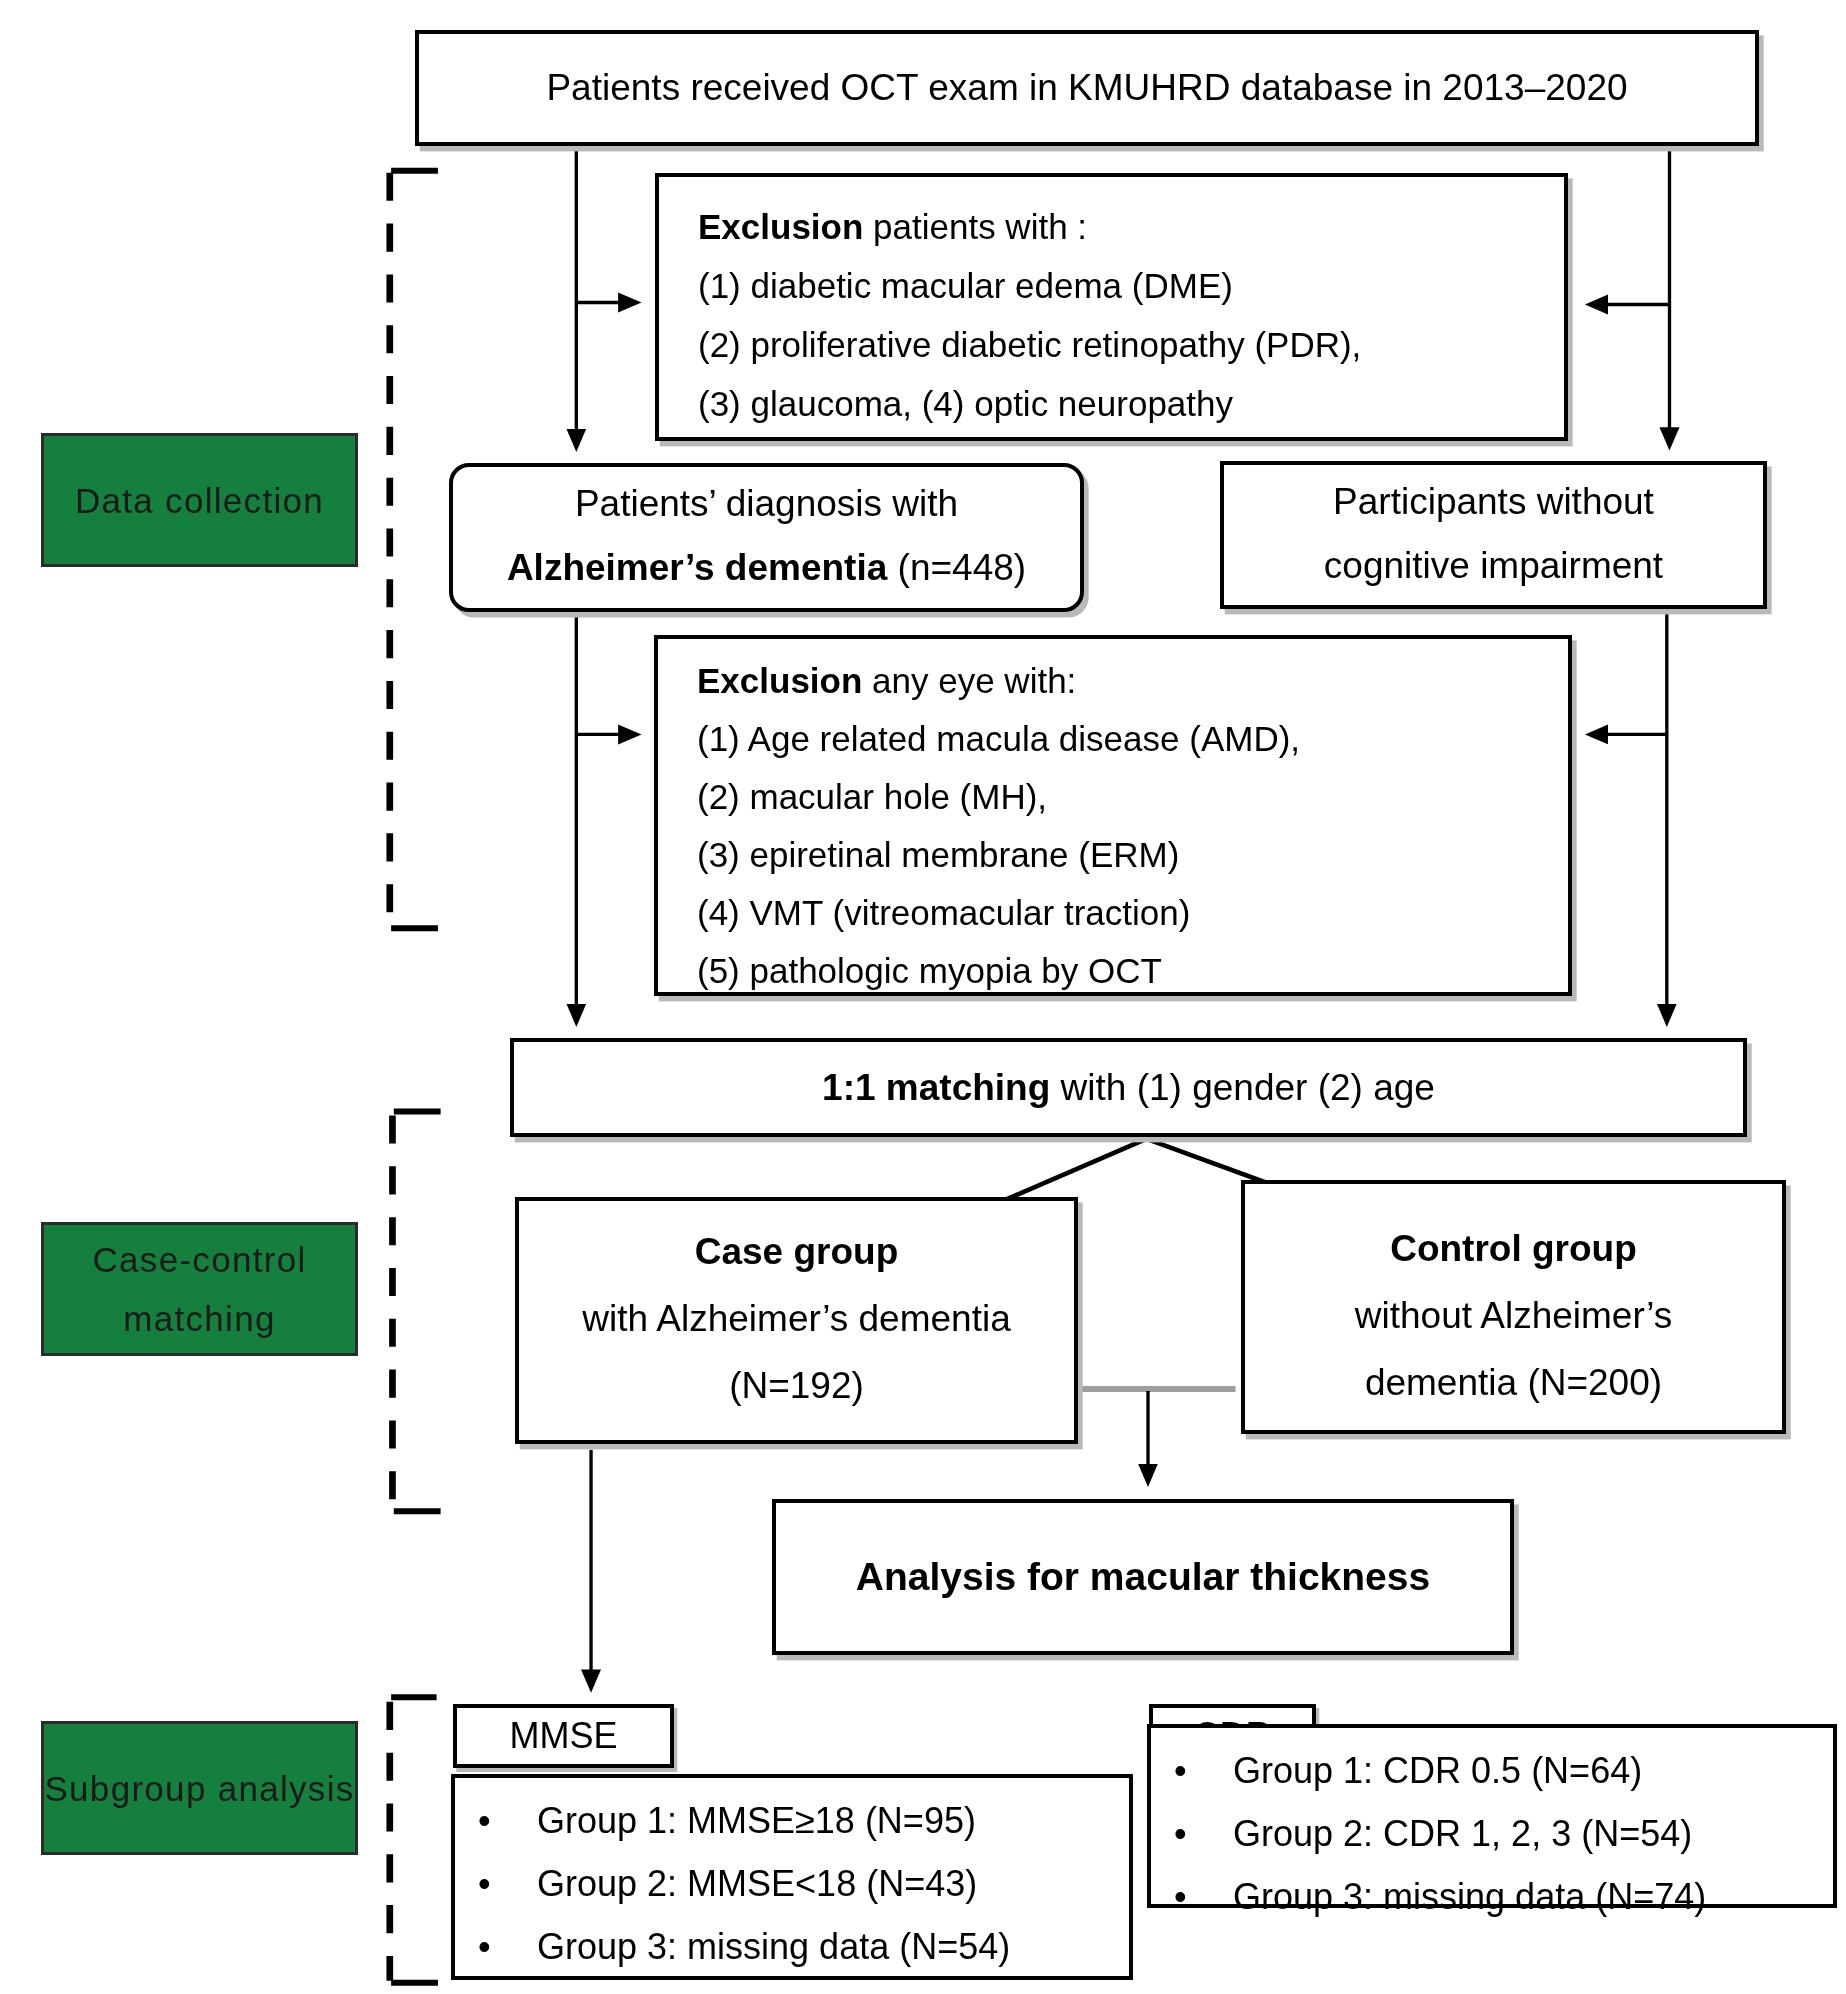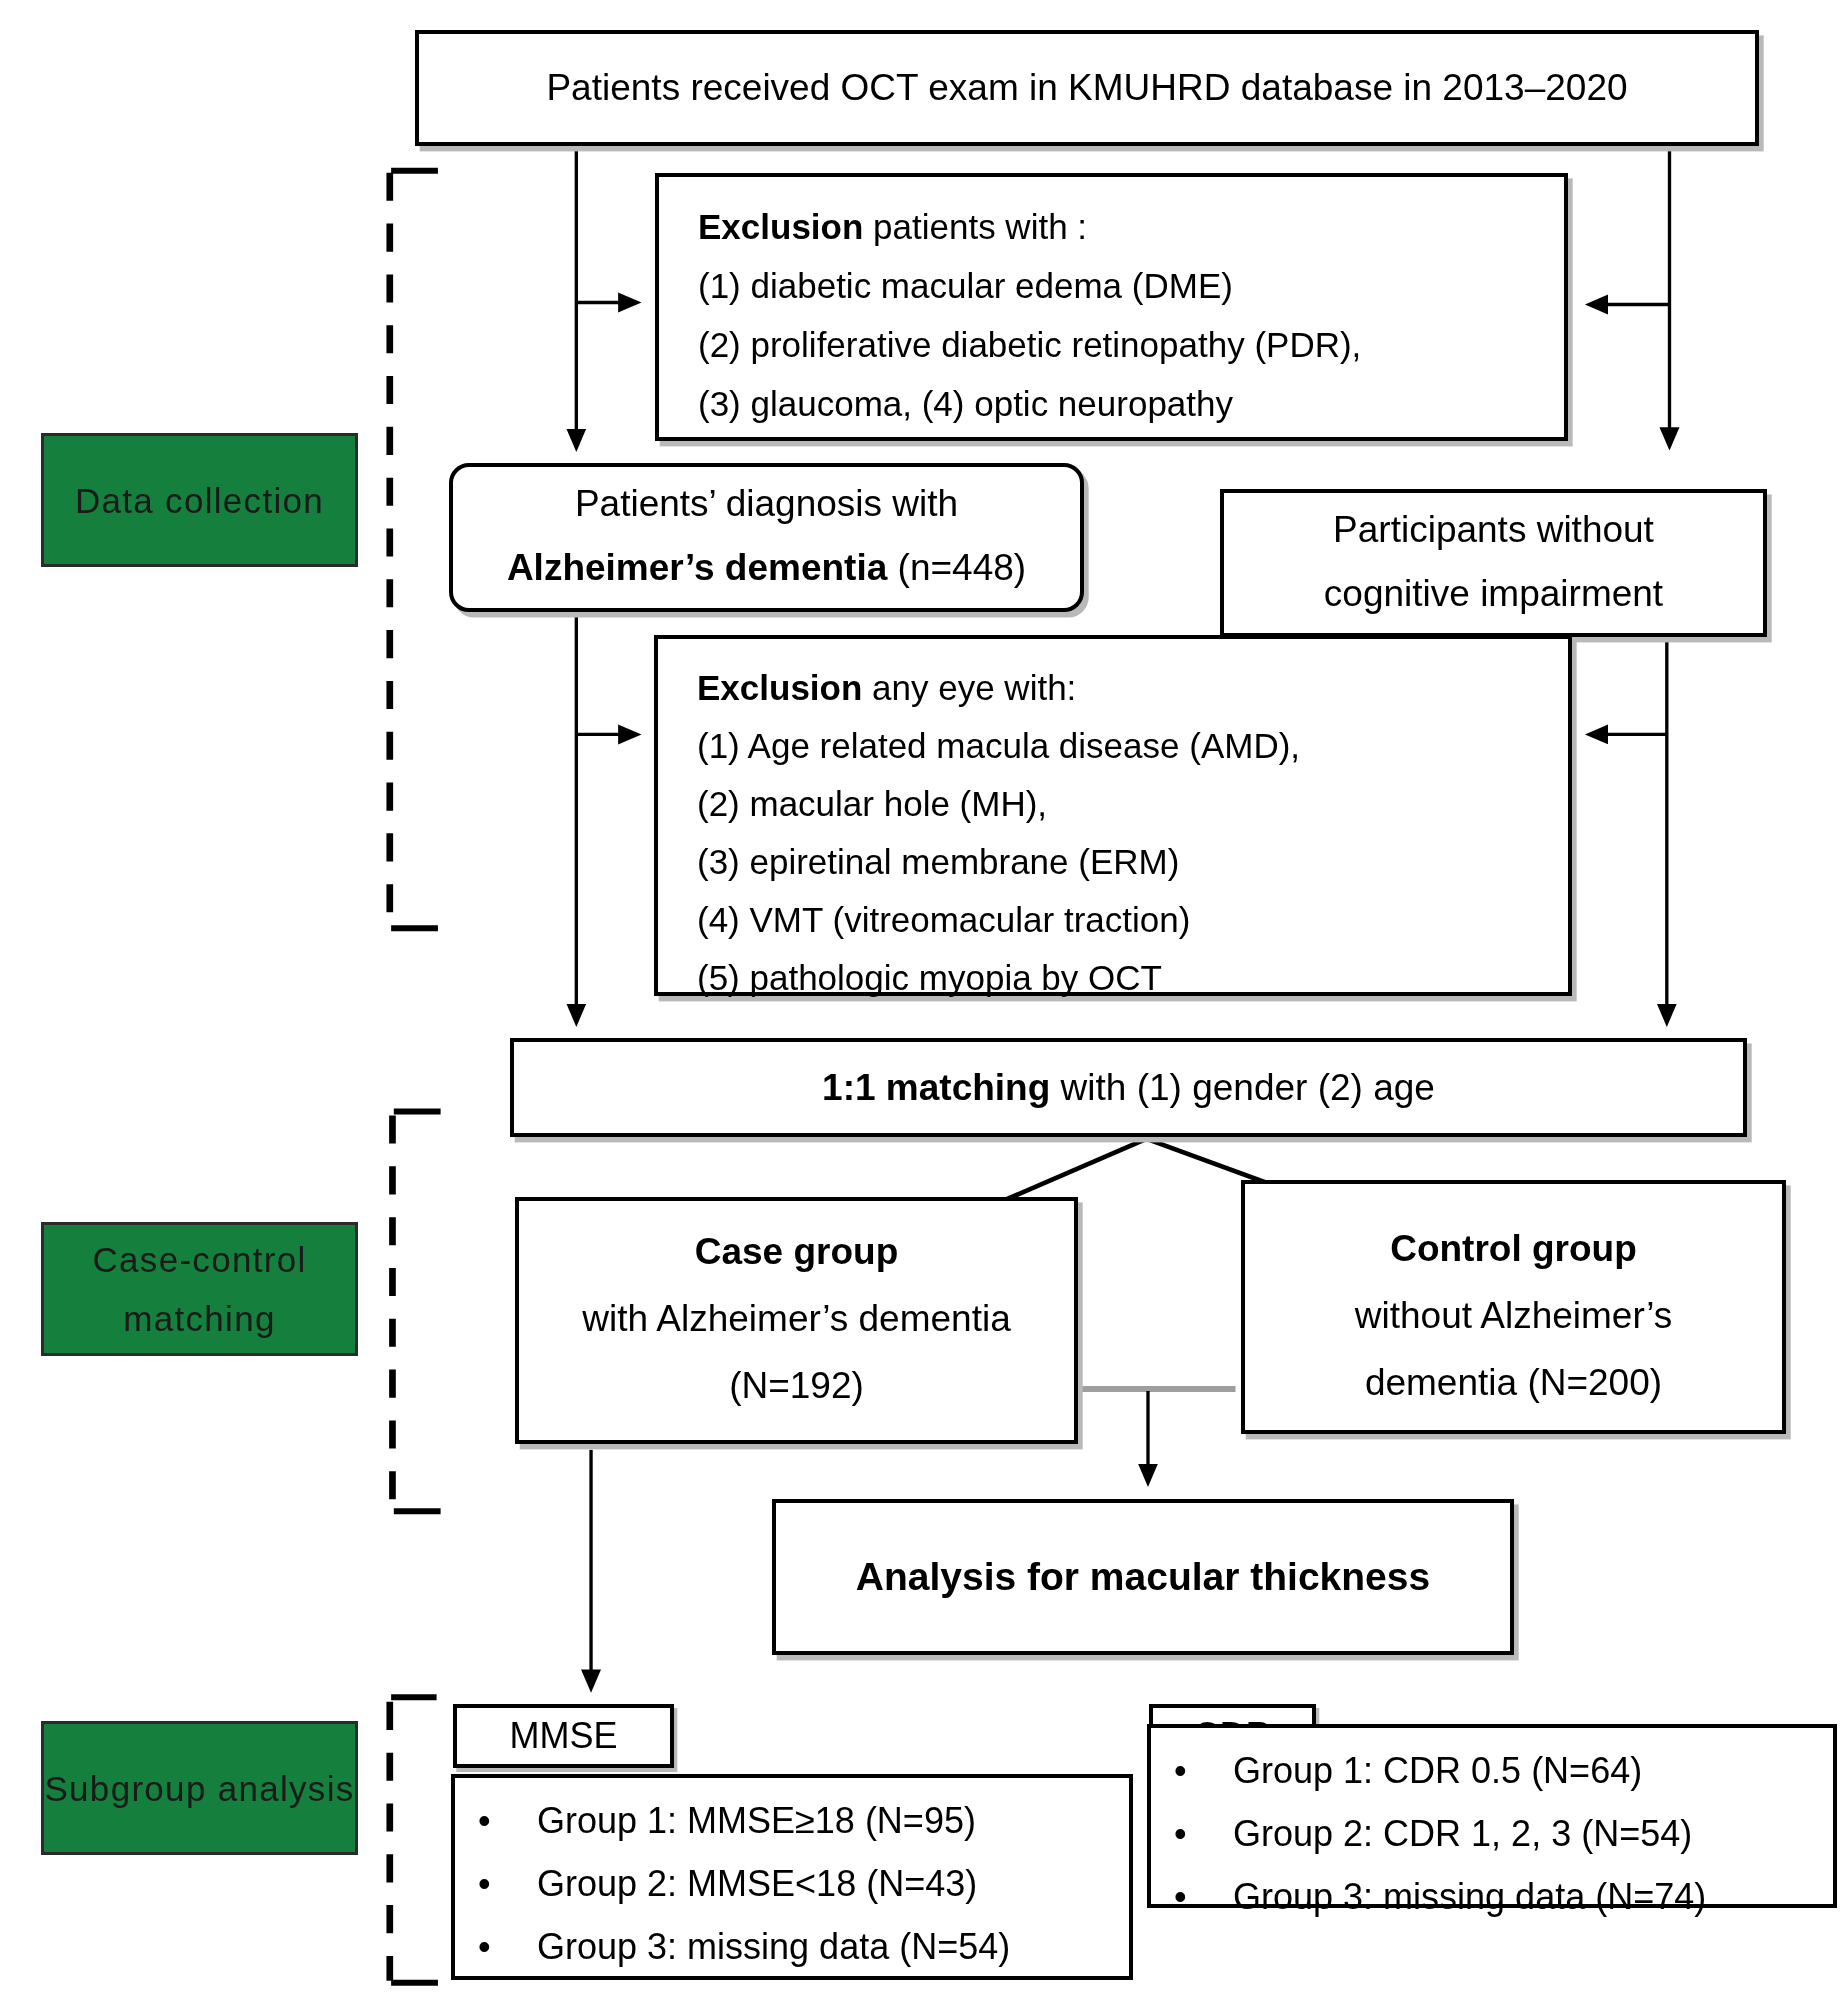--- a/index.html
+++ b/index.html
@@ -8,23 +8,23 @@
   .box{position:absolute;background:#fff;border:4.7px solid #000;box-sizing:border-box;
        box-shadow:4.7px 5.4px 0 #b9b9b9;}
   .center{text-align:center;}
   .vcenter{display:flex;flex-direction:column;justify-content:center;}
   .stage-box{position:absolute;left:41px;width:317px;height:134px;background:#15803d;
        border:3.3px solid #2b2b2b;box-sizing:border-box;display:flex;align-items:center;justify-content:center;
        text-align:center;font-size:35px;line-height:59px;letter-spacing:1.3px;color:#1a1a1a;}
   .top-box{left:415px;top:30px;width:1344px;height:116px;font-size:37px;}
   .excl{font-size:35px;line-height:59px;padding:20px 8px 0 39px;}
   .excl1{left:655px;top:173px;width:913px;height:268px;}
-  .excl2{left:654px;top:635px;width:918px;height:361px;line-height:58px;padding-top:20px;}
+  .excl2{left:654px;top:635px;width:918px;height:361px;line-height:58px;padding-top:13px;}
   .ad-box{left:449px;top:463px;width:635px;height:149px;font-size:37px;line-height:64px;padding-top:5.4px;border-radius:20px;}
-  .part-box{left:1220px;top:461px;width:547px;height:148px;font-size:37px;line-height:64px;padding-top:5.4px;margin-top:28px;}
+  .part-box{left:1220px;top:461px;width:547px;height:148px;font-size:37px;line-height:64px;padding-top:5.4px;}
   .match-box{left:510px;top:1038px;width:1237px;height:99px;font-size:37px;}
   .case-box{left:515px;top:1197px;width:563px;height:247px;font-size:37px;line-height:67px;padding-top:17.4px;}
   .ctrl-box{left:1241px;top:1180px;width:545px;height:254px;font-size:37px;line-height:67px;padding-top:31px;}
   .analysis-box{left:772px;top:1499px;width:742px;height:156px;font-size:39px;font-weight:bold;}
   .grp-label{position:absolute;background:#fff;border:4px solid #000;box-sizing:border-box;
        box-shadow:3.3px 4px 0 #b9b9b9;display:flex;align-items:center;justify-content:center;font-size:36px;}
   .mmse-label{left:453px;top:1704px;width:221px;height:64px;}
   .cdr-label{left:1149px;top:1704px;width:167px;height:64px;}
   .grp-list{position:absolute;background:#fff;border:4.7px solid #000;box-sizing:border-box;}
   .mmse-list{left:451px;top:1774px;width:682px;height:206px;}

